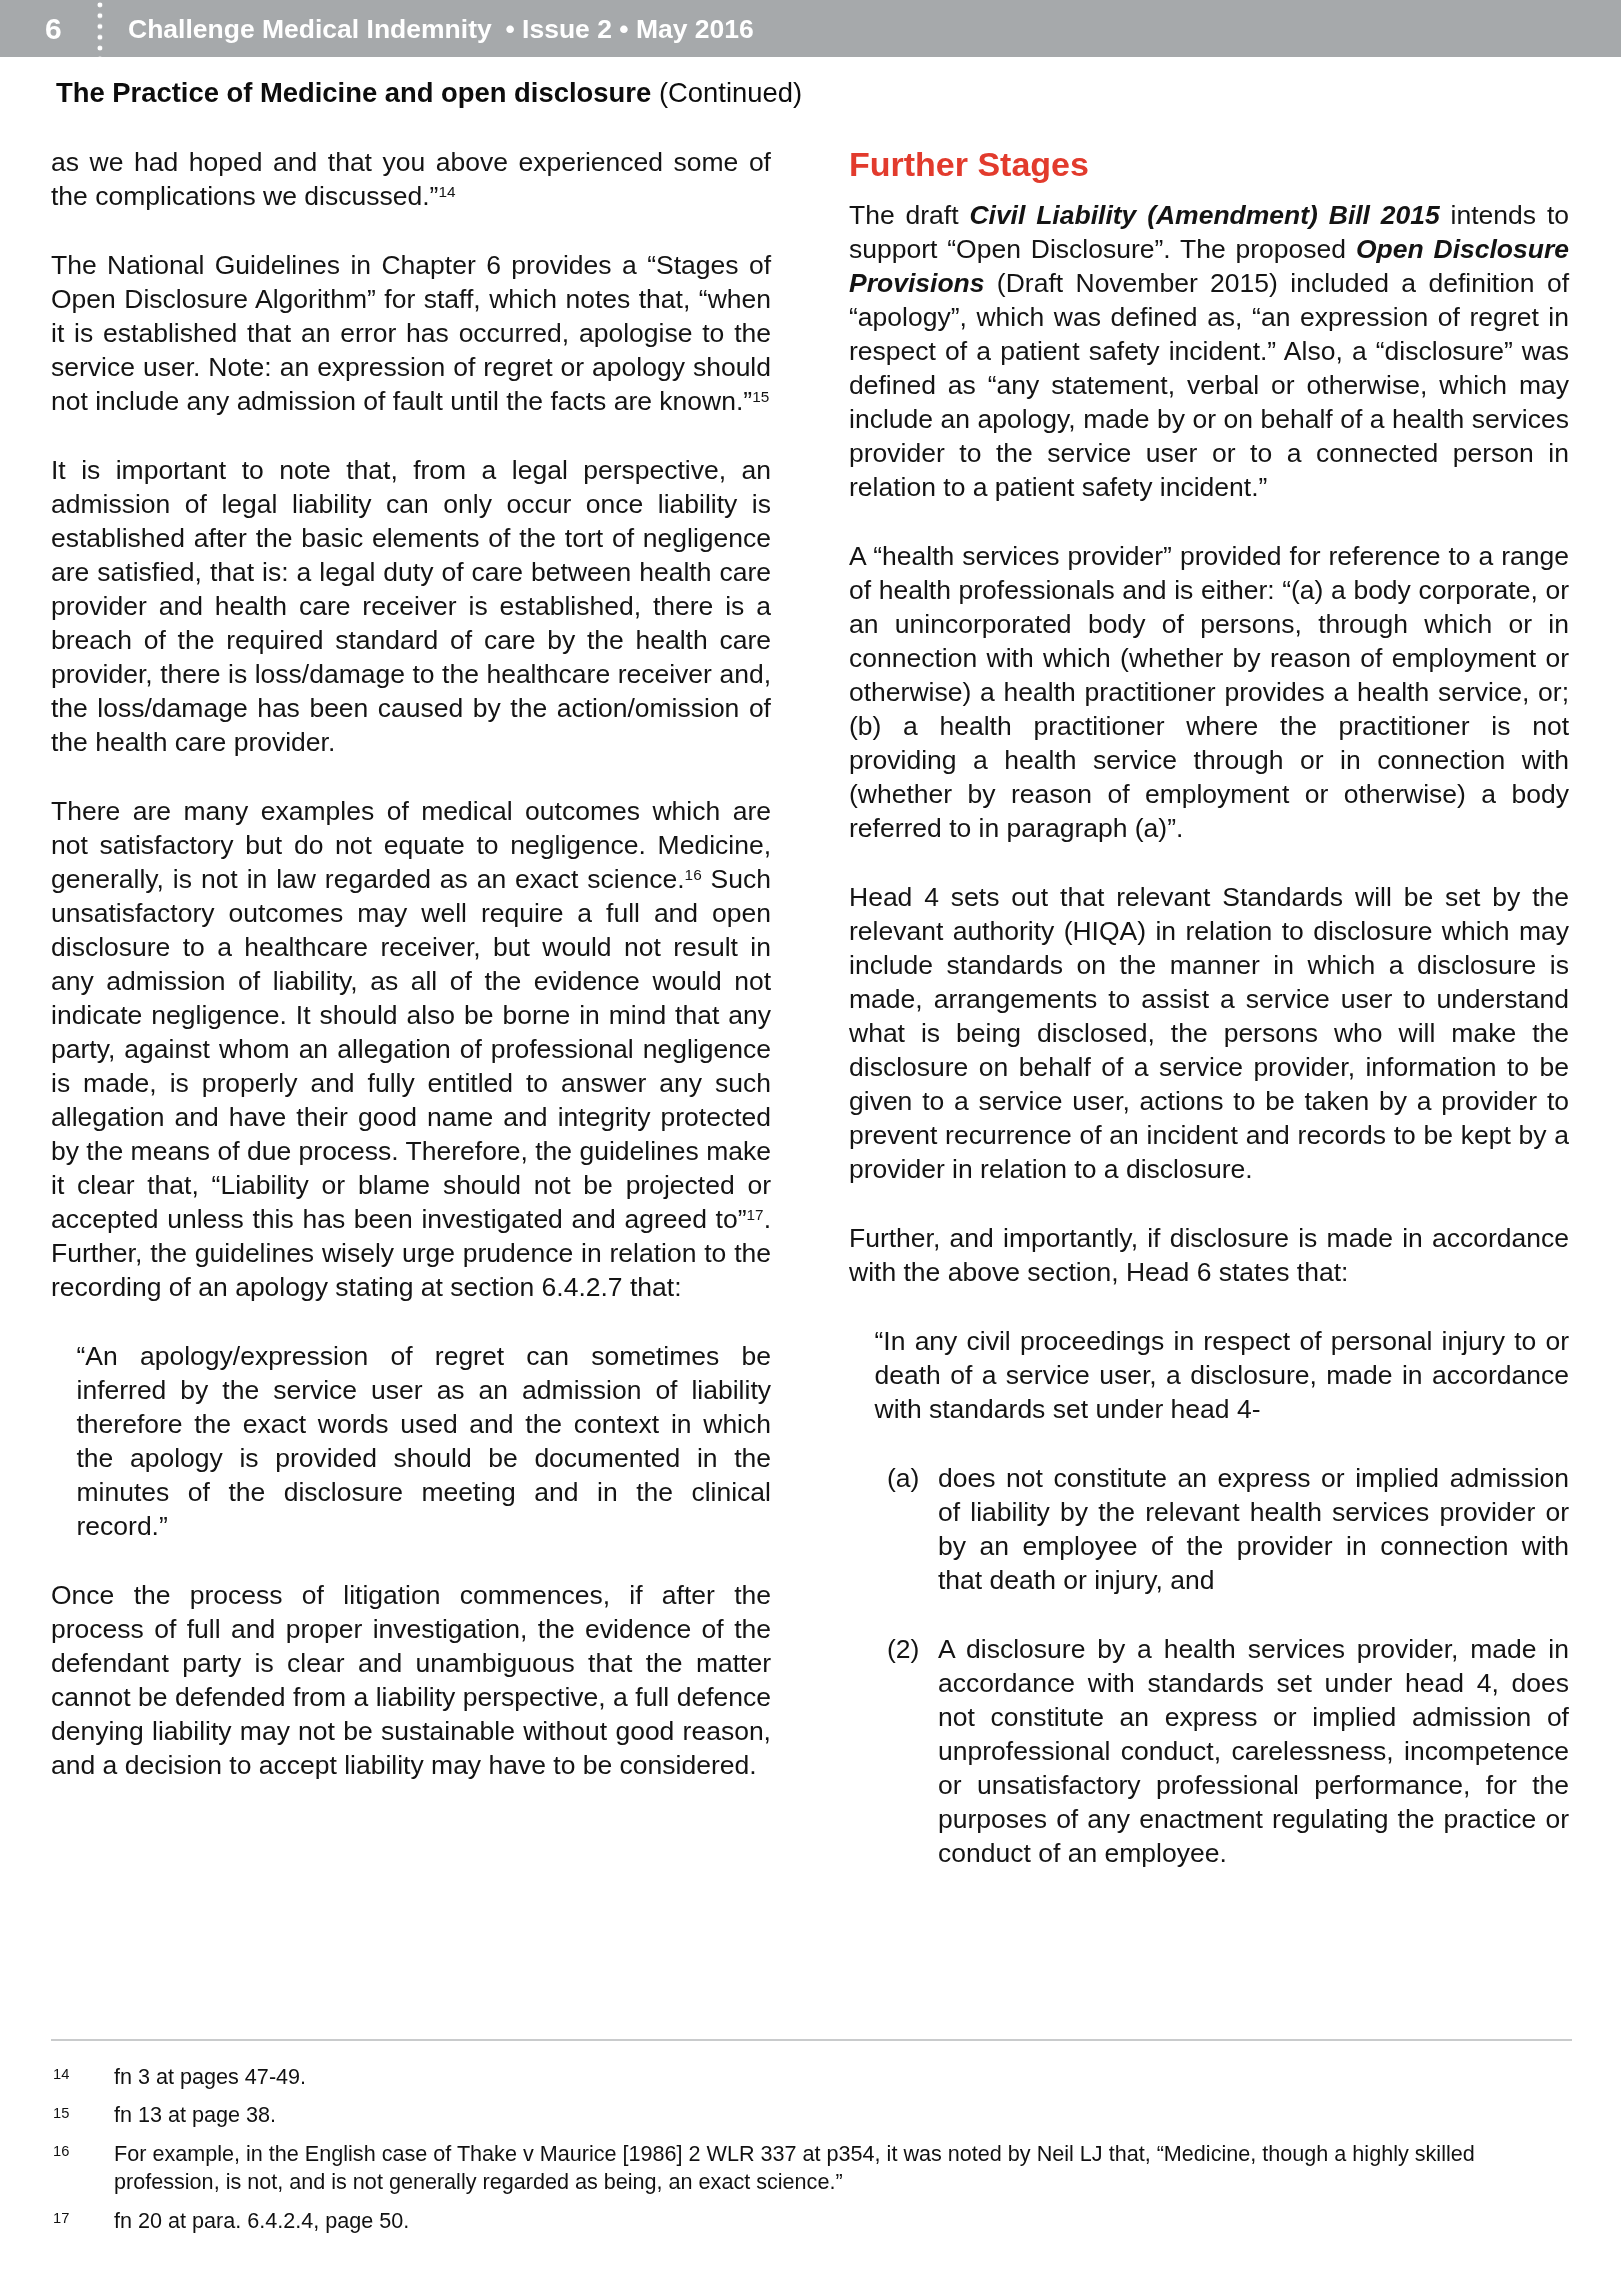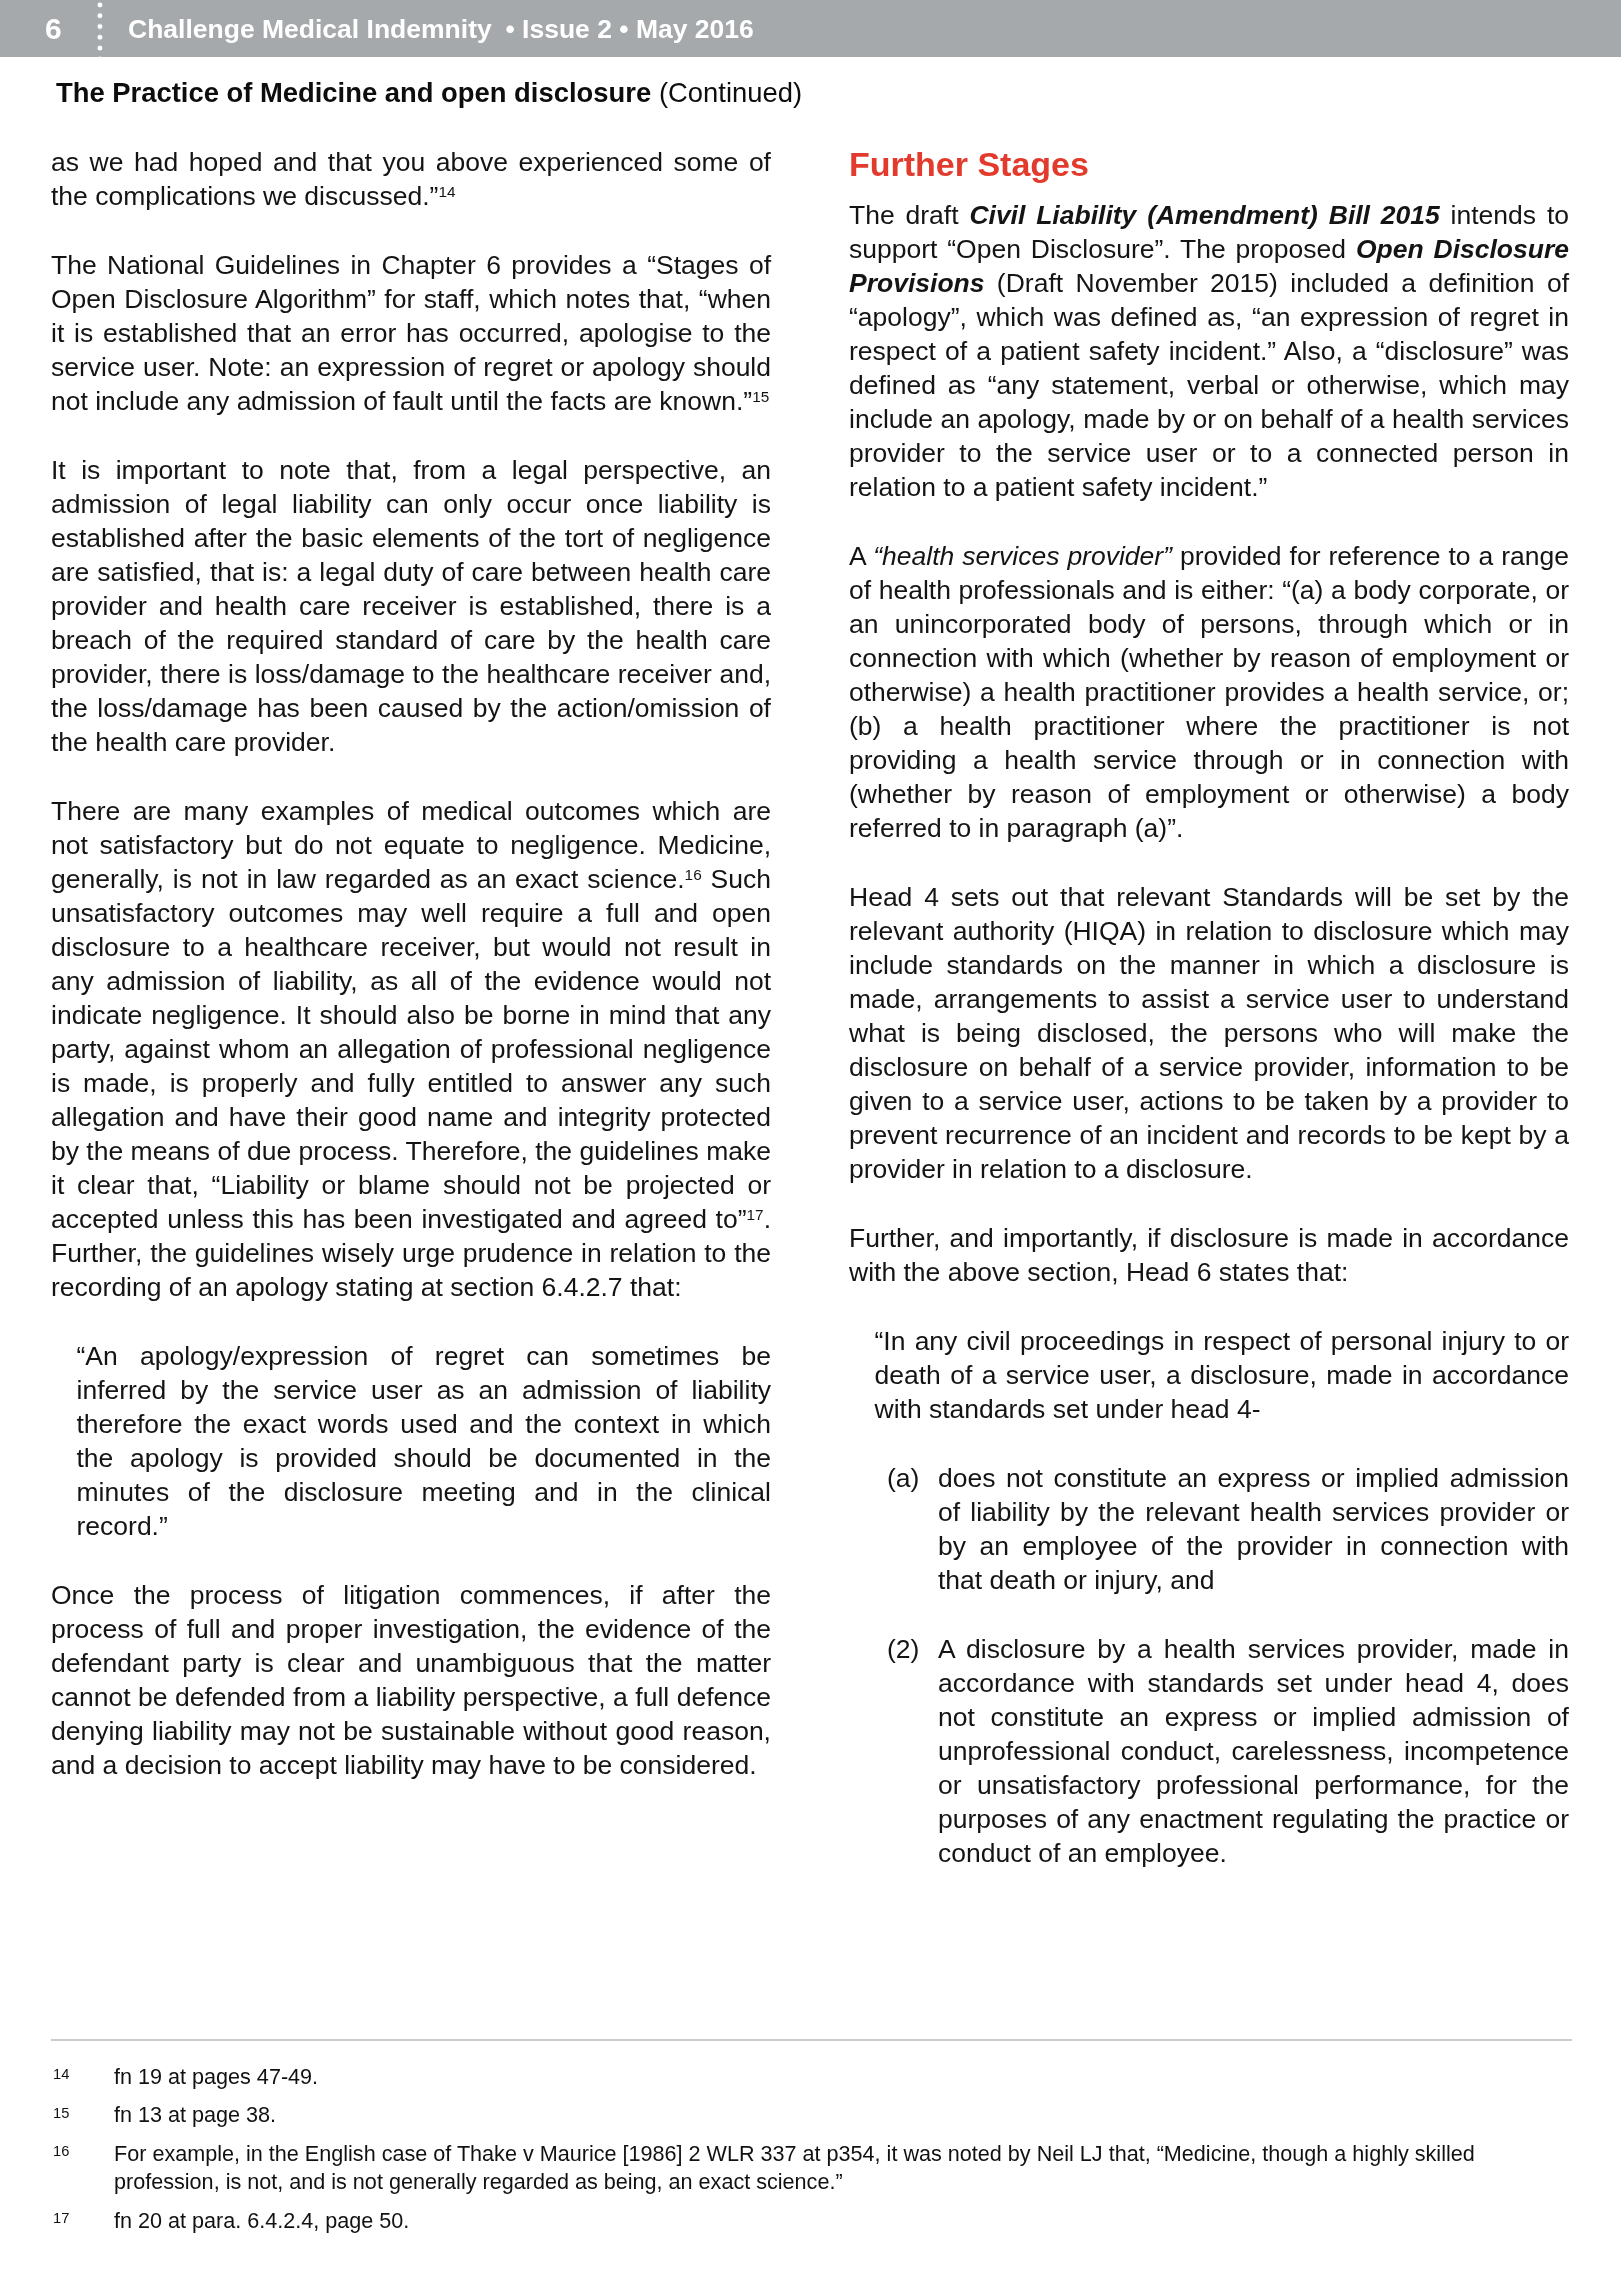--- a/index.html
+++ b/index.html
@@ -25,21 +25,21 @@
   
   .columns { position:absolute; left:51px; top:145px; width:1519px; display:flex; gap:78px; }
   .col { width:720px; }
   .para { margin:0 0 35px; font-size:26.5px; line-height:34px; text-align:justify; color:#141414; }
   .para.quote { margin-left:25.5px; }
   .para.hang { margin-left:38px; padding-left:51px; text-indent:-51px; }
   .marker { display:inline-block; width:51px; text-indent:0; }
   .section-heading { margin:0 0 13.7px; font-size:34px; line-height:39px; font-weight:bold; }
   .sup { font-size:0.58em; position:relative; top:-0.5em; line-height:0; }
   .bi { font-weight:bold; font-style:italic; }
-  .i { font-style:italic; }
+  .i { }
   
   .footnotes { position:absolute; left:51px; top:2039px; width:1521px; }
   .fn-rule { border:none; border-top:2.9px solid #c9cbcc; margin:0 0 21.6px; }
   .fn-item { position:relative; padding-left:63px; font-size:21.6px; line-height:28px; margin-bottom:10.8px; color:#111; }
   .fn-num { position:absolute; left:2px; top:-2.9px; font-size:14.7px; }
 </style>
 </head>
 <body>
 
 <div class="page">
@@ -75,21 +75,21 @@
           <p class="para quote"><span>“In any civil proceedings in respect of personal injury to or death of a service user, a disclosure, made in accordance with standards set under head 4-</span></p>
           <p class="para hang"><span class="marker">(a)</span><span>does not constitute an express or implied admission of liability by the relevant health services provider or by an employee of the provider in connection with that death or injury, and</span></p>
           <p class="para hang"><span class="marker">(2)</span><span>A disclosure by a health services provider, made in accordance with standards set under head 4, does not constitute an express or implied admission of unprofessional conduct, carelessness, incompetence or unsatisfactory professional performance, for the purposes of any enactment regulating the practice or conduct of an employee.</span></p>
         </div>
     </div>
   </div>
 
   <div class="footnotes">
     <hr class="fn-rule">
     <div>
-        <div class="fn-item"><span class="fn-num">14</span><span class="fn-text">fn 19 at pages 47-49.</span></div>
+        <div class="fn-item"><span class="fn-num">14</span><span class="fn-text">fn 3 at pages 47-49.</span></div>
         <div class="fn-item"><span class="fn-num">15</span><span class="fn-text">fn 13 at page 38.</span></div>
         <div class="fn-item"><span class="fn-num">16</span><span class="fn-text">For example, in the English case of Thake v Maurice [1986] 2 WLR 337 at p354, it was noted by Neil LJ that, “Medicine, though a highly skilled profession, is not, and is not generally regarded as being, an exact science.”</span></div>
         <div class="fn-item"><span class="fn-num">17</span><span class="fn-text">fn 20 at para. 6.4.2.4, page 50.</span></div>
       </div>
   </div>
 
 </div>
 
 
 </body></html>

